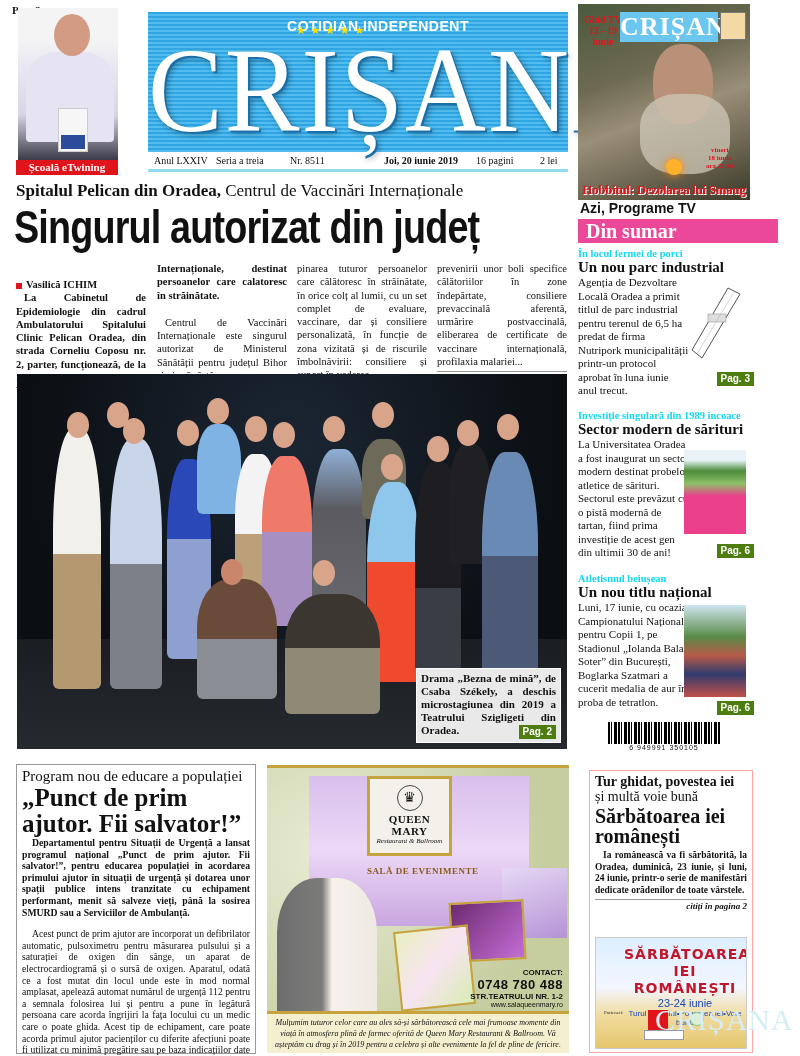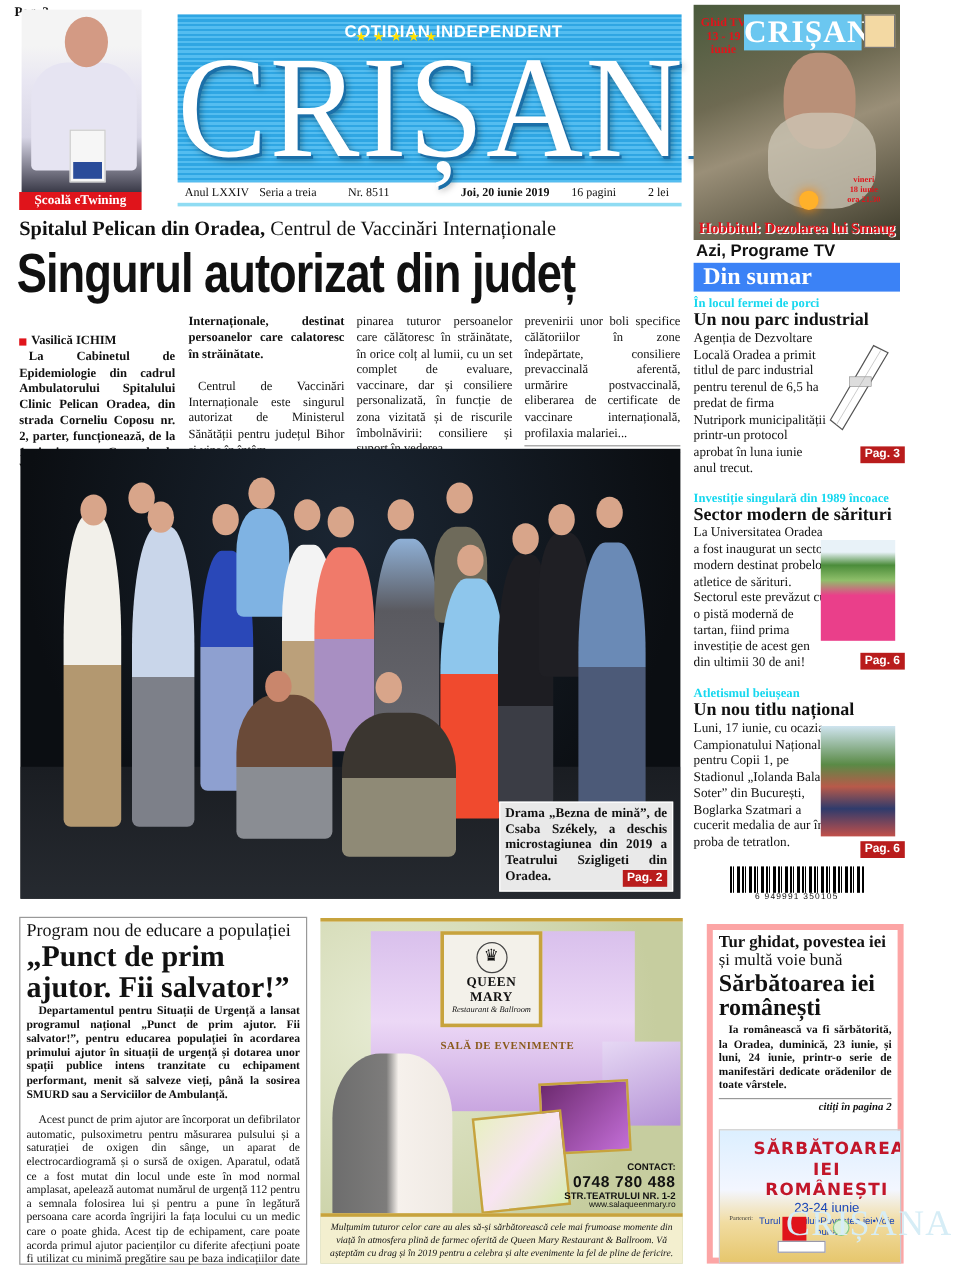--- a/index.html
+++ b/index.html
@@ -70,42 +70,42 @@
   }
   #main-photo .floor { position:absolute; left:0; bottom:0; width:100%; height:110px;
     background: linear-gradient(180deg,#1a1d22 0%,#262a30 100%); }
   .person { position:absolute; border-radius: 40% 40% 6px 6px; }
   .p-head { position:absolute; width:22px; height:26px; border-radius:50%; background:#d8a58a; }
   #caption-box {
     position:absolute; right:6px; bottom:6px; width:145px; background:#e9e9e9; border:1px solid #fff;
     font-size: 11px; font-weight: bold; line-height: 13px; padding: 3px 4px; text-align: justify;
   }
   .pag-badge {
-    display:inline-block; background:#b91c1c; color:#fff; font-family:"Liberation Sans",sans-serif; font-weight:bold;
+    display:inline-block; background:#4d7c0f; color:#fff; font-family:"Liberation Sans",sans-serif; font-weight:bold;
     font-size: 10px; padding: 1px 4px; line-height: 12px;
   }
   #caption-box .pag-badge { float:right; margin-top:1px; }
 
   
   #tv-cover {
     left: 578px; top: 4px; width: 172px; height: 196px; overflow: hidden;
     background: linear-gradient(160deg,#4a5a3c 0%,#6e6a52 35%,#9a8f78 55%,#3c3a2a 100%);
   }
   #tv-cover .ghid { position:absolute; left:6px; top:10px; color:#e0141b; font-weight:bold; font-size:10px; line-height:11px; text-align:center; }
   #tv-cover .logo { position:absolute; left:42px; top:8px; width:98px; height:30px; background:#6bc7f0; color:#fff;
     font-size:26px; font-weight:bold; line-height:30px; text-align:center; letter-spacing:1px; }
   #tv-cover .house { position:absolute; left:142px; top:8px; width:26px; height:28px; background:#f3d9a3; border:1px solid #777; }
   #tv-cover .face { position:absolute; left:75px; top:40px; width:60px; height:80px; border-radius:45%; background:#b99078; }
   #tv-cover .beard { position:absolute; left:62px; top:90px; width:90px; height:80px; border-radius:40%; background:#cfc8b8; opacity:0.75; }
   #tv-cover .glow { position:absolute; left:88px; top:155px; width:16px; height:16px; border-radius:50%; background:#ffb12a; box-shadow:0 0 10px #ff8a00; }
   #tv-cover .date { position:absolute; left:128px; top:142px; color:#e0141b; font-weight:bold; font-size:7px; line-height:8px; text-align:center; }
   #tv-cover .movie { position:absolute; left:0; bottom:2px; width:100%; text-align:center; color:#e0141b; font-weight:bold;
     font-size:13px; letter-spacing:-0.3px; text-shadow: 1px 1px 0 #fff; }
   #tv-label { left: 580px; top: 200px; font-family:"Liberation Sans",sans-serif; font-weight: bold; font-size: 14px; }
-  #sumar-bar { left: 578px; top: 219px; width: 172px; height: 24px; background: #3b82f6; color:#fff; font-size: 20px; font-weight: bold; line-height: 24px; padding-left: 8px; }
+  #sumar-bar { left: 578px; top: 219px; width: 200px; height: 24px; background: #ec4899; color:#fff; font-size: 20px; font-weight: bold; line-height: 24px; padding-left: 8px; }
 
   .side-item { position:absolute; left: 578px; width: 178px; }
   .side-kicker { color: #16d8ef; font-weight: bold; font-size: 10.5px; }
   .side-title { font-weight: bold; font-size: 15px; line-height: 17px; }
   .side-text { font-size: 11px; line-height: 13.5px; width: 112px; }
   .side-img { position:absolute; right: 10px; }
   .side-pag { position:absolute; right: 2px; }
 
   #barcode { left: 608px; top: 722px; width: 112px; height: 30px; }
   #barcode .bars { height: 22px; background: repeating-linear-gradient(90deg,#000 0 2px,#fff 2px 3px,#000 3px 4px,#fff 4px 6px,#000 6px 9px,#fff 9px 10px); }
@@ -135,21 +135,21 @@
   #ad .photo2 { position:absolute; left:183px; top:133px; width:75px; height:60px; background: linear-gradient(135deg,#6d2a6f,#c36ed7); border:2px solid #c7a33d; transform: rotate(-3deg); }
   #ad .photo3 { position:absolute; left:235px; top:100px; width:65px; height:70px; background: linear-gradient(160deg,#e6d8f4,#b593d6); }
   #ad .contact { position:absolute; right:6px; top:200px; text-align:right; font-family:"Liberation Sans",sans-serif; }
   #ad .contact .lbl { font-size:8px; font-weight:bold; }
   #ad .contact .phone { font-size:13px; font-weight:bold; letter-spacing:0.5px; }
   #ad .contact .addr { font-size:8px; font-weight:bold; }
   #ad .contact .web { font-size:7px; }
   #ad .thanks { position:absolute; left:0; bottom:0; width:100%; height:42px; background:#f3efcf; border-top:3px solid #c7a33d;
     font-size: 8px; font-style: italic; line-height: 11px; text-align: center; padding-top: 3px; }
 
-  #fest { left: 589px; top: 770px; width: 164px; height: 283px; border: 5px solid #fca5a5; padding: 3px 5px; }
+  #fest { left: 589px; top: 770px; width: 164px; height: 283px; border: 1px solid #fca5a5; padding: 3px 5px; }
   #fest .kick { font-size: 14px; line-height: 15px; }
   #fest .kick b { font-weight: bold; }
   #fest .title { font-size: 20px; font-weight: bold; line-height: 20px; margin-top: 2px; }
   #fest .body { font-size: 9.5px; line-height: 11.5px; font-weight: bold; text-align: justify; margin-top: 4px; }
   #fest .body p { text-indent: 8px; }
   #fest-poster { position:absolute; left:5px; top:166px; width:152px; height:112px; overflow:hidden;
     background: linear-gradient(180deg,#dcefff 0%,#f3f6ff 45%,#f1dca1 70%,#e6c66c 100%); border:1px solid #ccc; text-align:center;padding-left:28px; }
   #fest-poster .t1 { color:#c2162a; font-family:"DejaVu Sans",sans-serif; font-weight:bold; font-size:14px; letter-spacing:1px; margin-top:8px; line-height:17px; }
   #fest-poster .d { color:#1a46b8; font-family:"Liberation Sans",sans-serif; font-size:11px; }
   #fest-poster .s { color:#1a46b8; font-family:"Liberation Sans",sans-serif; font-size:8px; }

